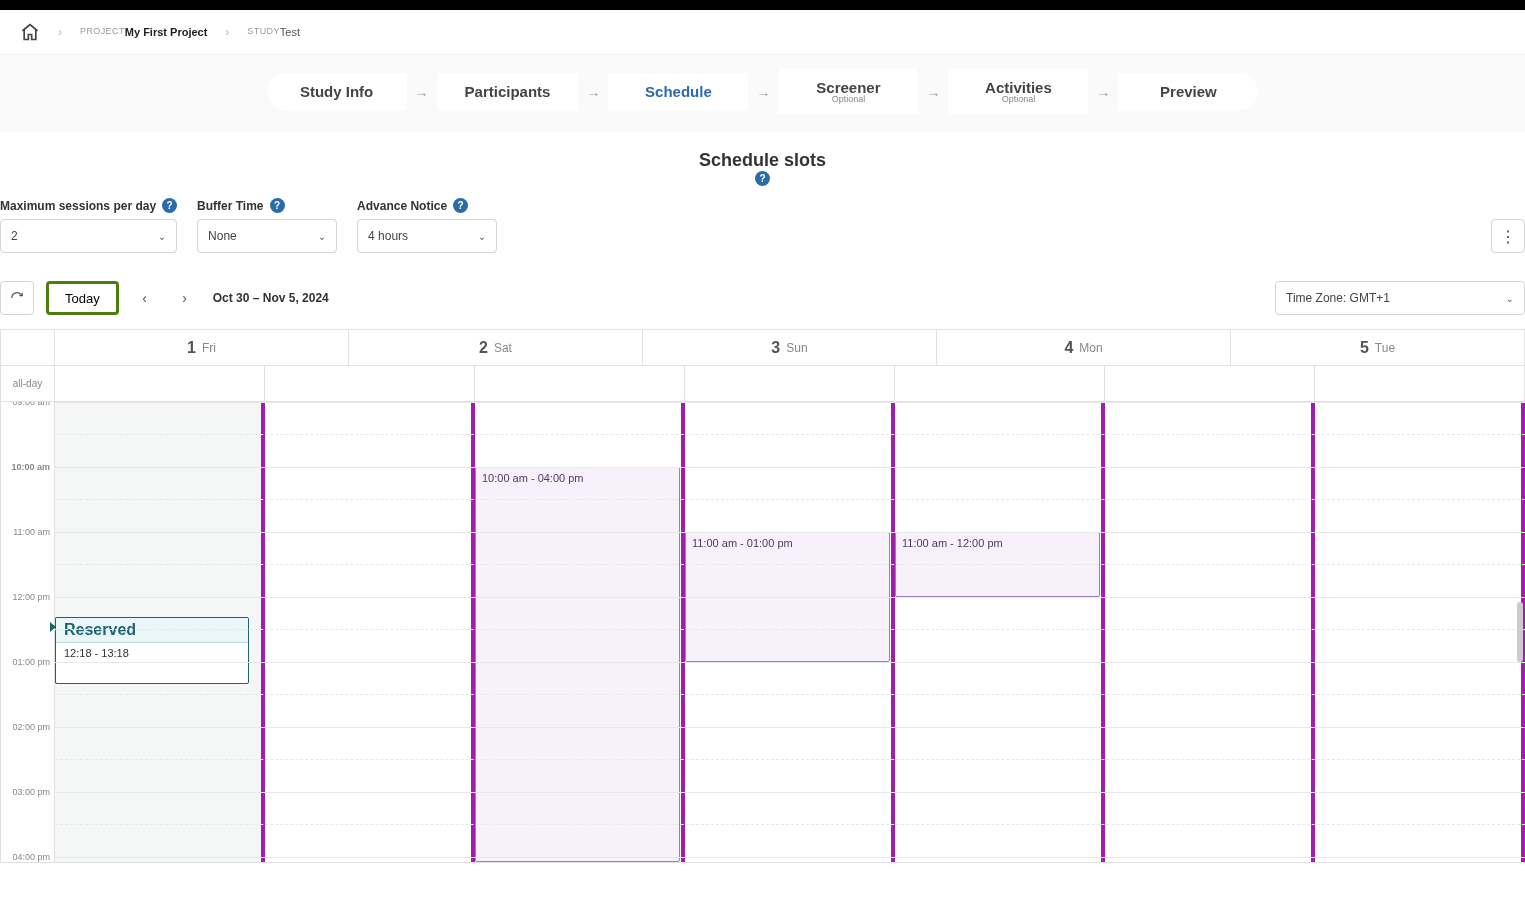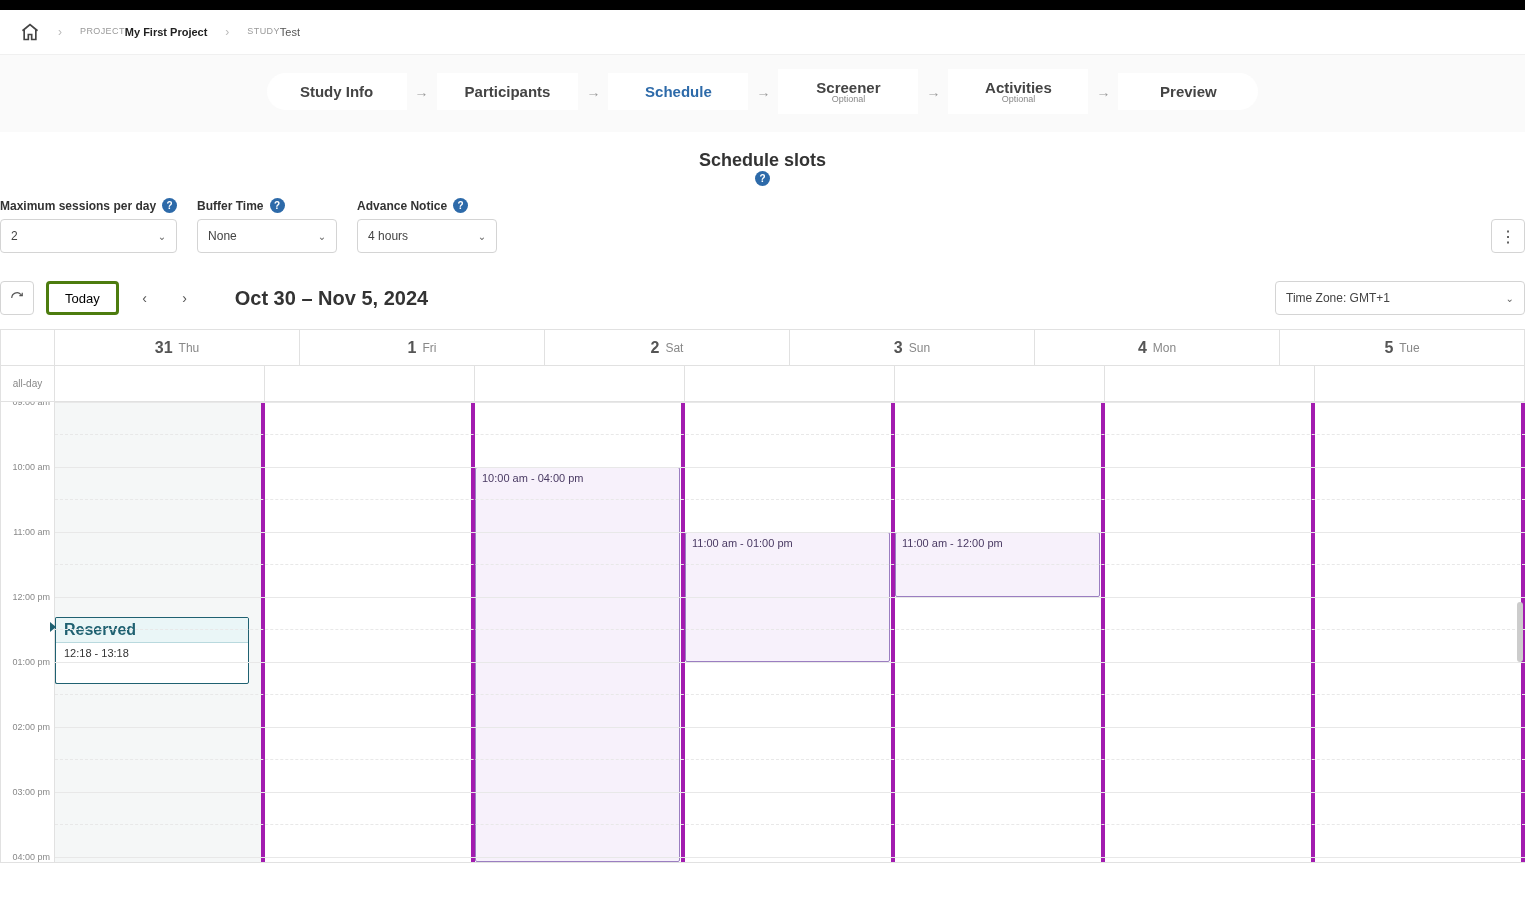--- a/index.html
+++ b/index.html
@@ -39,21 +39,21 @@
     .sel { height: 34px; border: 1px solid #d4d4d4; border-radius: 4px; padding: 0 30px 0 10px; font-size: 12px; color: #444; background: #fff; cursor: pointer; position: relative; display: flex; align-items: center; min-width: 140px; }
     .sel.small { min-width: 170px; }
     .sel-caret { position: absolute; right: 10px; top: 50%; transform: translateY(-50%); font-size: 10px; color: #666; }
     .kebab-btn { margin-left: auto; width: 34px; height: 34px; border: 1px solid #d4d4d4; border-radius: 4px; display:flex; align-items:center; justify-content:center; cursor:pointer; font-size: 16px; color:#444; }
     
     
     .cal-toolbar { display:flex; align-items:center; gap: 12px; padding: 10px 0 14px; }
     .icon-btn { width: 34px; height: 34px; border: 1px solid #d4d4d4; border-radius: 4px; display:flex; align-items:center; justify-content:center; cursor:pointer; background:#fff; }
     .today-btn { height: 34px; padding: 4px 16px; border:3px solid #4d7c0f; border-radius:4px; background:#fff; font-size:13px; cursor:pointer; }
     .nav-arrow { width: 28px; height: 28px; display:flex; align-items:center; justify-content:center; cursor:pointer; color:#555; font-size: 14px; }
-    .date-range { font-size: 20px; font-weight: 600; margin-left: 24px; }
+    .date-range { font-size: 12px; font-weight: 600; margin-left: 2px; }
     .tz-select { margin-left:auto; min-width: 250px; }
     
     
     .calendar { border: 1px solid #e1e1e1; border-right: none; position: relative; }
     .day-headers { display:flex; height: 36px; border-bottom: 1px solid #e1e1e1; }
     .time-gutter-head { width: 54px; border-right: 1px solid #e1e1e1; }
     .day-head { flex: 1; border-right: 1px solid #e1e1e1; display:flex; align-items:center; justify-content:center; gap:6px; }
     .day-num { font-size: 16px; font-weight: 600; color:#555; }
     .day-num.today { color: #2d6aa9; }
     .day-dow { font-size: 12px; color: #888; }
@@ -194,24 +194,20 @@
   <div class="sel tz-select">
     <span>Time Zone: GMT+1</span>
     <span class="sel-caret">⌄</span>
   </div>
 </div>
 
 <div class="calendar">
   <div class="day-headers">
     <div class="time-gutter-head"></div>
     <div class="day-head">
-      <span class="day-num">31</span>
-      <span class="day-dow">Thu</span>
-    </div>
-    <div class="day-head">
       <span class="day-num">1</span>
       <span class="day-dow">Fri</span>
     </div>
     <div class="day-head">
       <span class="day-num">2</span>
       <span class="day-dow">Sat</span>
     </div>
     <div class="day-head">
       <span class="day-num">3</span>
       <span class="day-dow">Sun</span>
@@ -234,21 +230,21 @@
     <div class="allday-cell"></div>
     <div class="allday-cell"></div>
     <div class="allday-cell"></div>
     <div class="allday-cell"></div>
   </div>
 
   <div class="grid-body">
 
     <div class="time-gutter">
       <span class="time-label" style="top:0px;">09:00 am</span>
-      <span class="time-label" style="top:65px;">10:00 am</span>
+      <span class="time-label" style="top:65px;font-weight:bold;">10:00 am</span>
       <span class="time-label" style="top:130px;">11:00 am</span>
       <span class="time-label" style="top:195px;">12:00 pm</span>
       <span class="time-label" style="top:260px;">01:00 pm</span>
       <span class="time-label" style="top:325px;">02:00 pm</span>
       <span class="time-label" style="top:390px;">03:00 pm</span>
       <span class="time-label" style="top:455px;">04:00 pm</span>
     </div>
 
     <div class="day-col past">
       <div class="now-marker-tri" style="top:225px;"></div>

